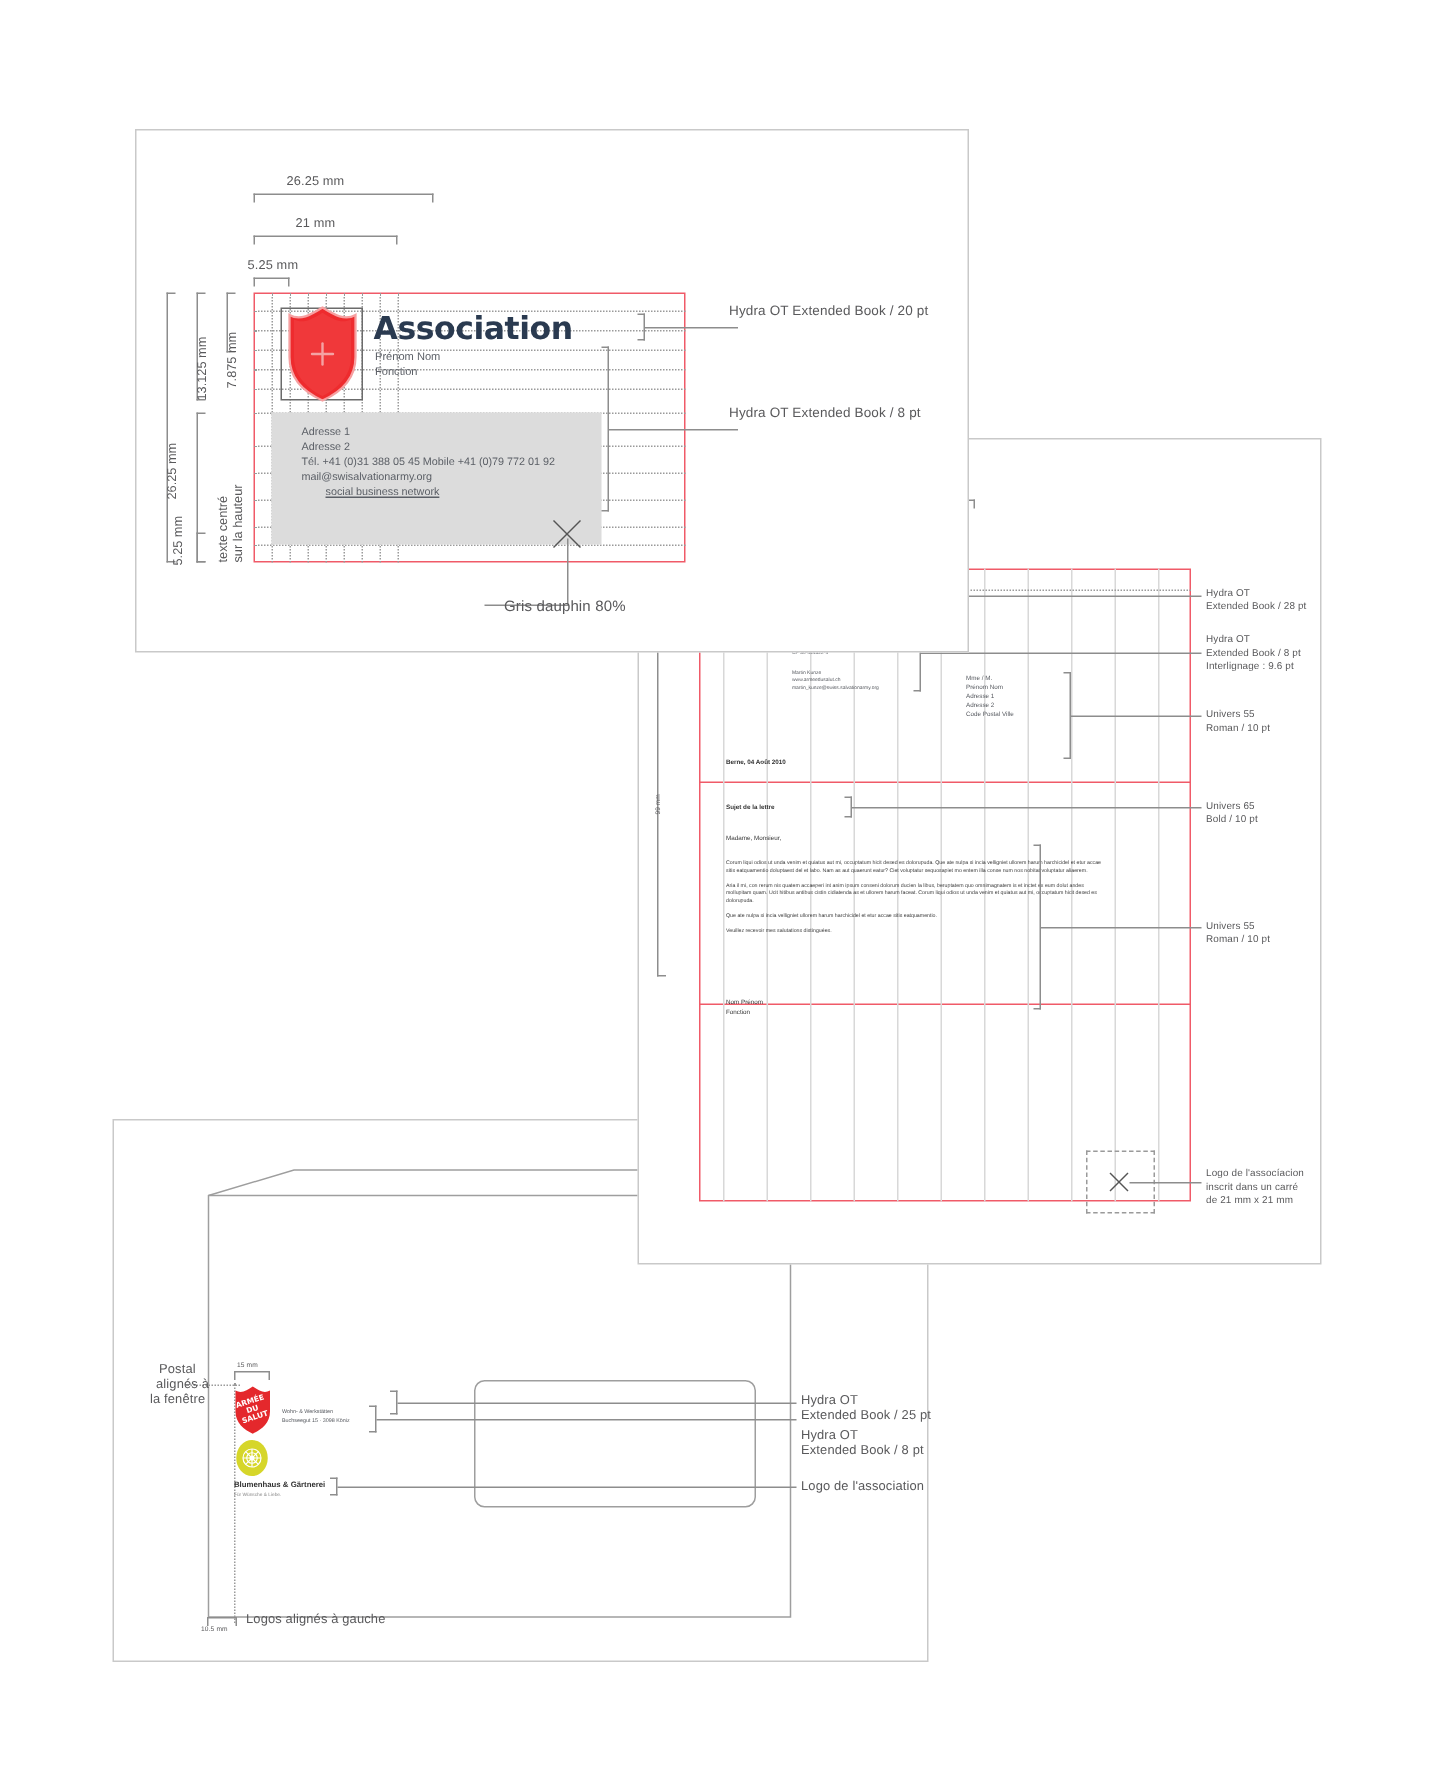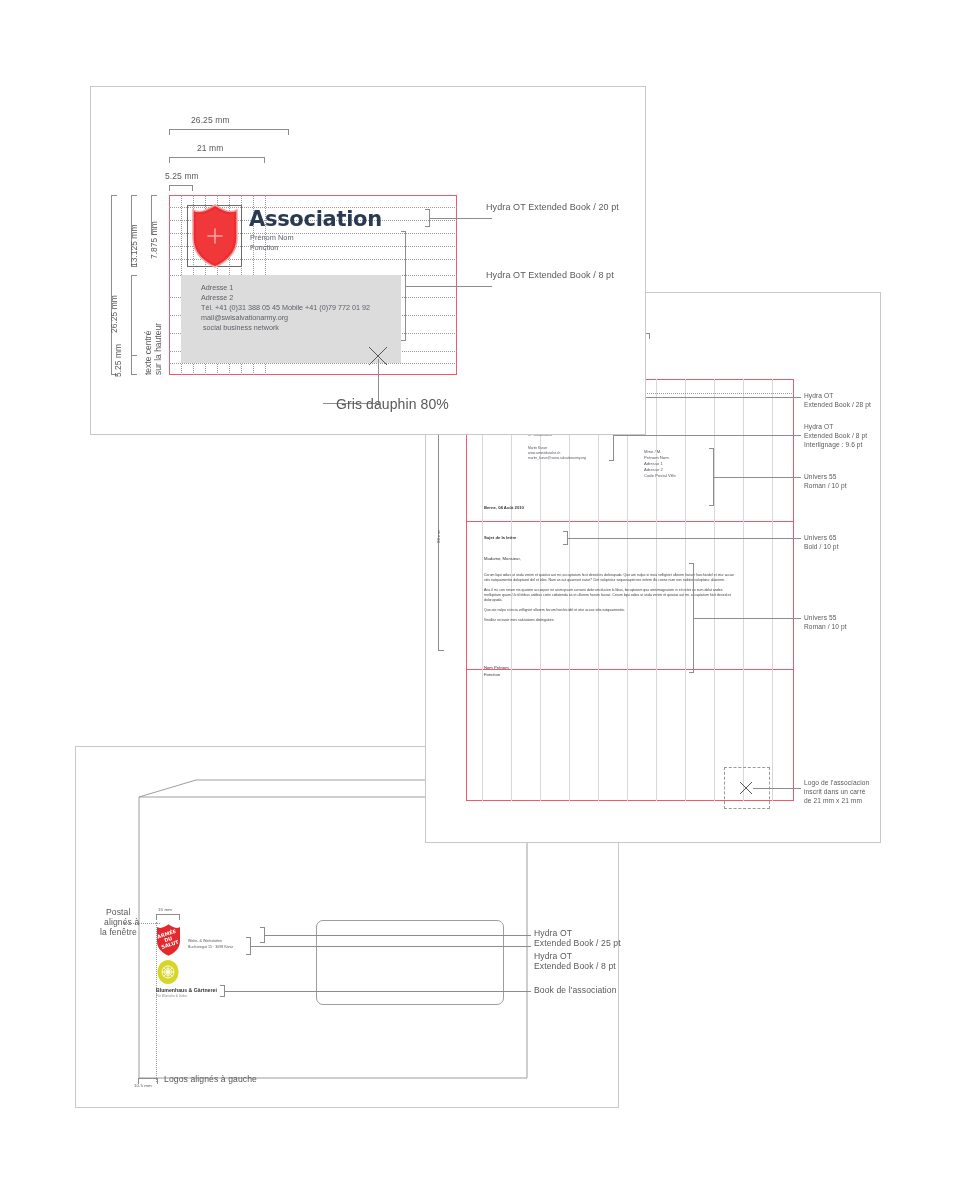--- a/index.html
+++ b/index.html
@@ -150,21 +150,21 @@
   </div>
 
   <div class="bc-title" style="left:158px;top:122px;">Association</div>
   <div class="bc-sub" style="left:159px;top:146px;">Prénom Nom</div>
   <div class="bc-sub" style="left:159px;top:156px;">Fonction</div>
 
   <div class="bc-addr" style="left:110px;top:196px;">Adresse 1</div>
   <div class="bc-addr" style="left:110px;top:206px;">Adresse 2</div>
   <div class="bc-addr" style="left:110px;top:216px;">Tél. +41 (0)31 388 05 45 Mobile +41 (0)79 772 01 92</div>
   <div class="bc-addr" style="left:110px;top:226px;">mail@swisalvationarmy.org</div>
-  <div class="bc-addr" style="left:112px;top:236px;">social business network</div>
+  <div class="bc-addr" style="left:126px;top:236px;text-decoration:underline;">social business network</div>
 
   <div class="brace" style="left:334px;top:122px;height:18px;"></div>
   <div class="hline" style="left:339px;top:131px;width:62px;"></div>
 
   <div class="brace" style="left:310px;top:144px;height:110px;"></div>
   <div class="hline" style="left:315px;top:199px;width:86px;"></div>
 
   <svg class="abs" style="left:276px;top:258px;width:22px;height:22px;" viewBox="0 0 22 22">
     <line x1="2" y1="2" x2="20" y2="20" stroke="#555" stroke-width="1"></line>
     <line x1="20" y1="2" x2="2" y2="20" stroke="#555" stroke-width="1"></line>
@@ -173,21 +173,21 @@
   <div class="hline" style="left:232px;top:316px;width:56px;"></div>
 </div>
 
 <div class="abs" style="left:486px;top:202px;z-index:4;">
   <span class="lbl" style="left:0;top:0;font-size:9px;">Hydra OT Extended Book / 20 pt</span>
 </div>
 <div class="abs" style="left:486px;top:270px;z-index:4;">
   <span class="lbl" style="left:0;top:0;font-size:9px;">Hydra OT Extended Book / 8 pt</span>
 </div>
 <div class="abs" style="left:336px;top:399px;z-index:4;">
-  <span class="lbl" style="left:0;top:0;font-size:14px;">Gris dauphin 80%</span>
+  <span class="lbl" style="left:0;top:0;font-size:10px;">Gris dauphin 80%</span>
 </div>
 
 <div class="sheet" id="letter-sheet">
 
   <div class="dim" style="left:40px;top:40px;width:184px;height:4px;">
       <i></i>
     </div>
   <span class="lbl xs" style="left:118px;top:32px;">120 mm</span>
 
   <div class="dim" style="left:40px;top:58px;width:56px;height:4px;">
@@ -373,21 +373,21 @@
 
   <div class="brace" style="left:144px;top:238px;height:12px;"></div>
   <div class="hline" style="left:149px;top:244px;width:306px;"></div>
 
   <span class="lbl" style="left:458px;top:181px;font-size:8.6px;">Hydra OT</span>
   <span class="lbl" style="left:458px;top:191px;font-size:8.6px;">Extended Book / 25 pt</span>
 
   <span class="lbl" style="left:458px;top:204px;font-size:8.6px;">Hydra OT</span>
   <span class="lbl" style="left:458px;top:214px;font-size:8.6px;">Extended Book / 8 pt</span>
 
-  <span class="lbl" style="left:458px;top:238px;font-size:8.6px;">Book de l'association</span>
+  <span class="lbl" style="left:458px;top:238px;font-size:8.6px;">Logo de l'association</span>
 
   <span class="lbl" style="left:30px;top:160px;font-size:8.6px;">Postal</span>
   <span class="lbl" style="left:28px;top:170px;font-size:8.6px;">alignés à</span>
   <span class="lbl" style="left:24px;top:180px;font-size:8.6px;">la fenêtre</span>
 
   <div class="dim" style="left:62px;top:331px;width:20px;height:4px;">
       <i></i>
     </div>
   <span class="lbl xs" style="left:58px;top:336px;">10.5 mm</span>
   <span class="lbl" style="left:88px;top:327px;font-size:8.6px;">Logos alignés à gauche</span>

